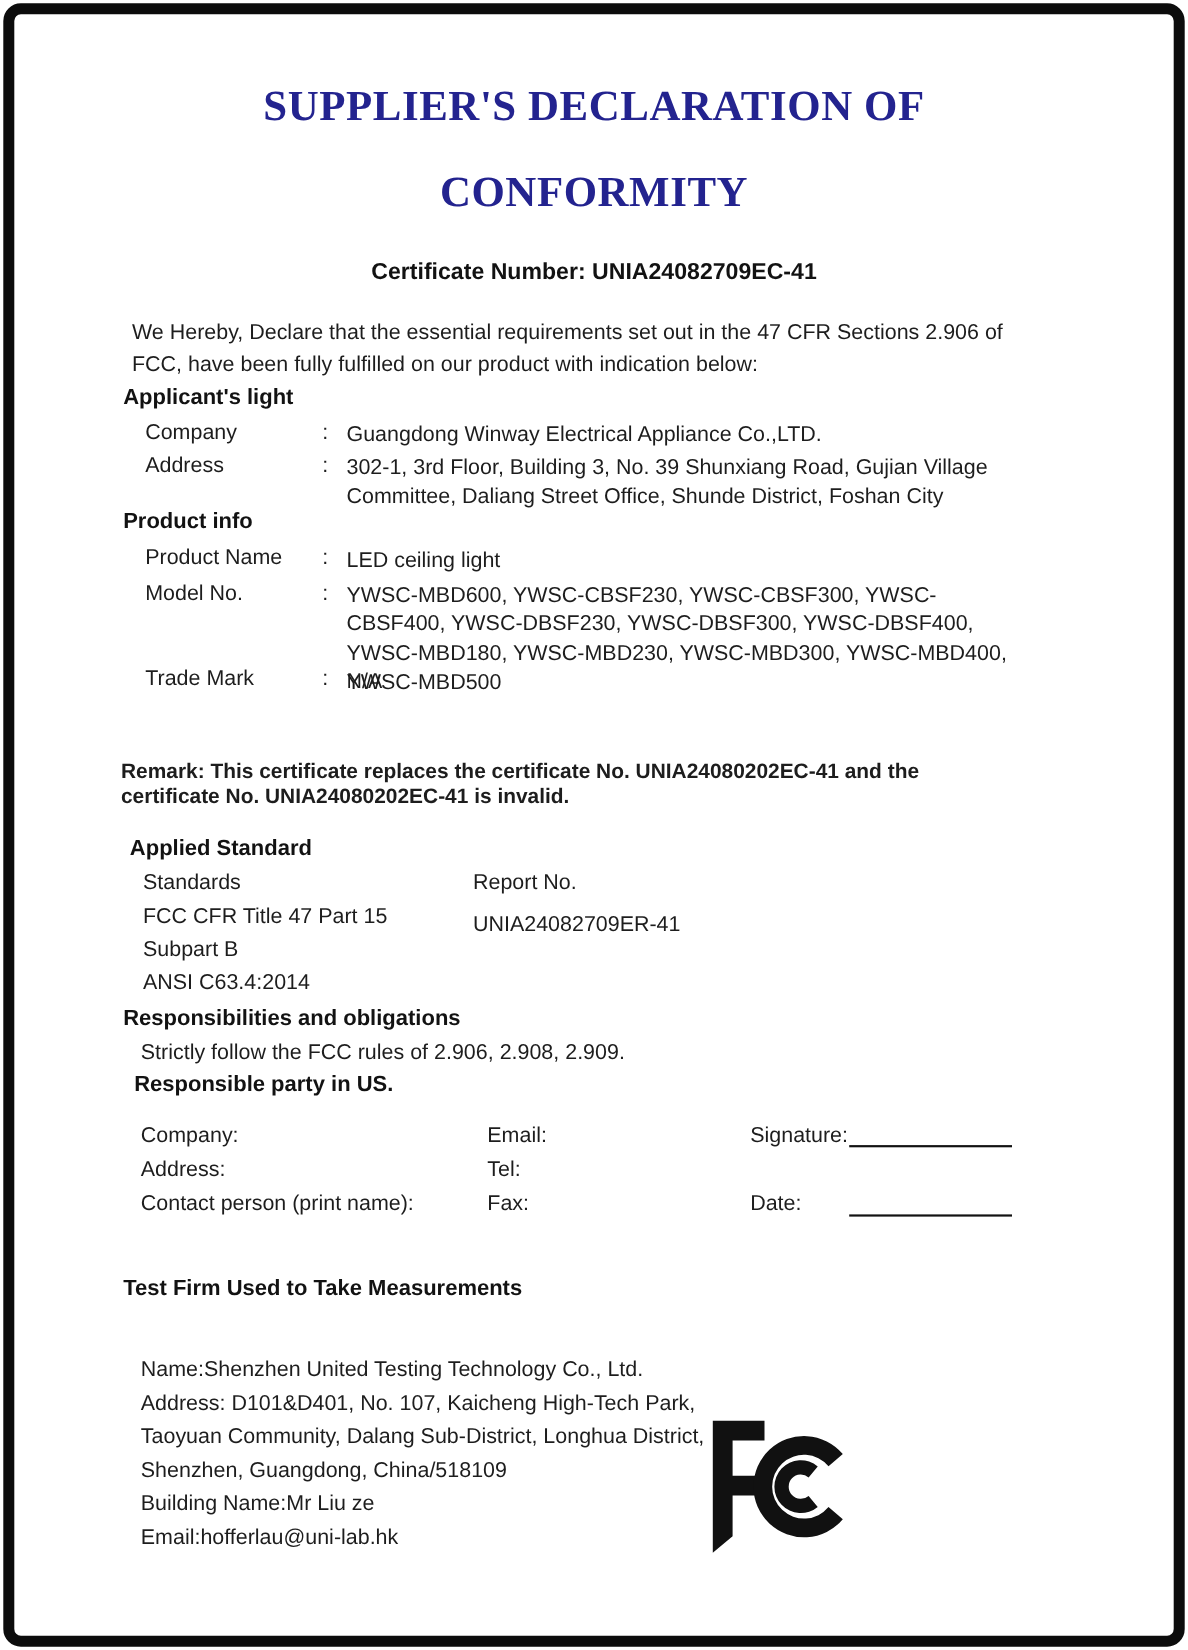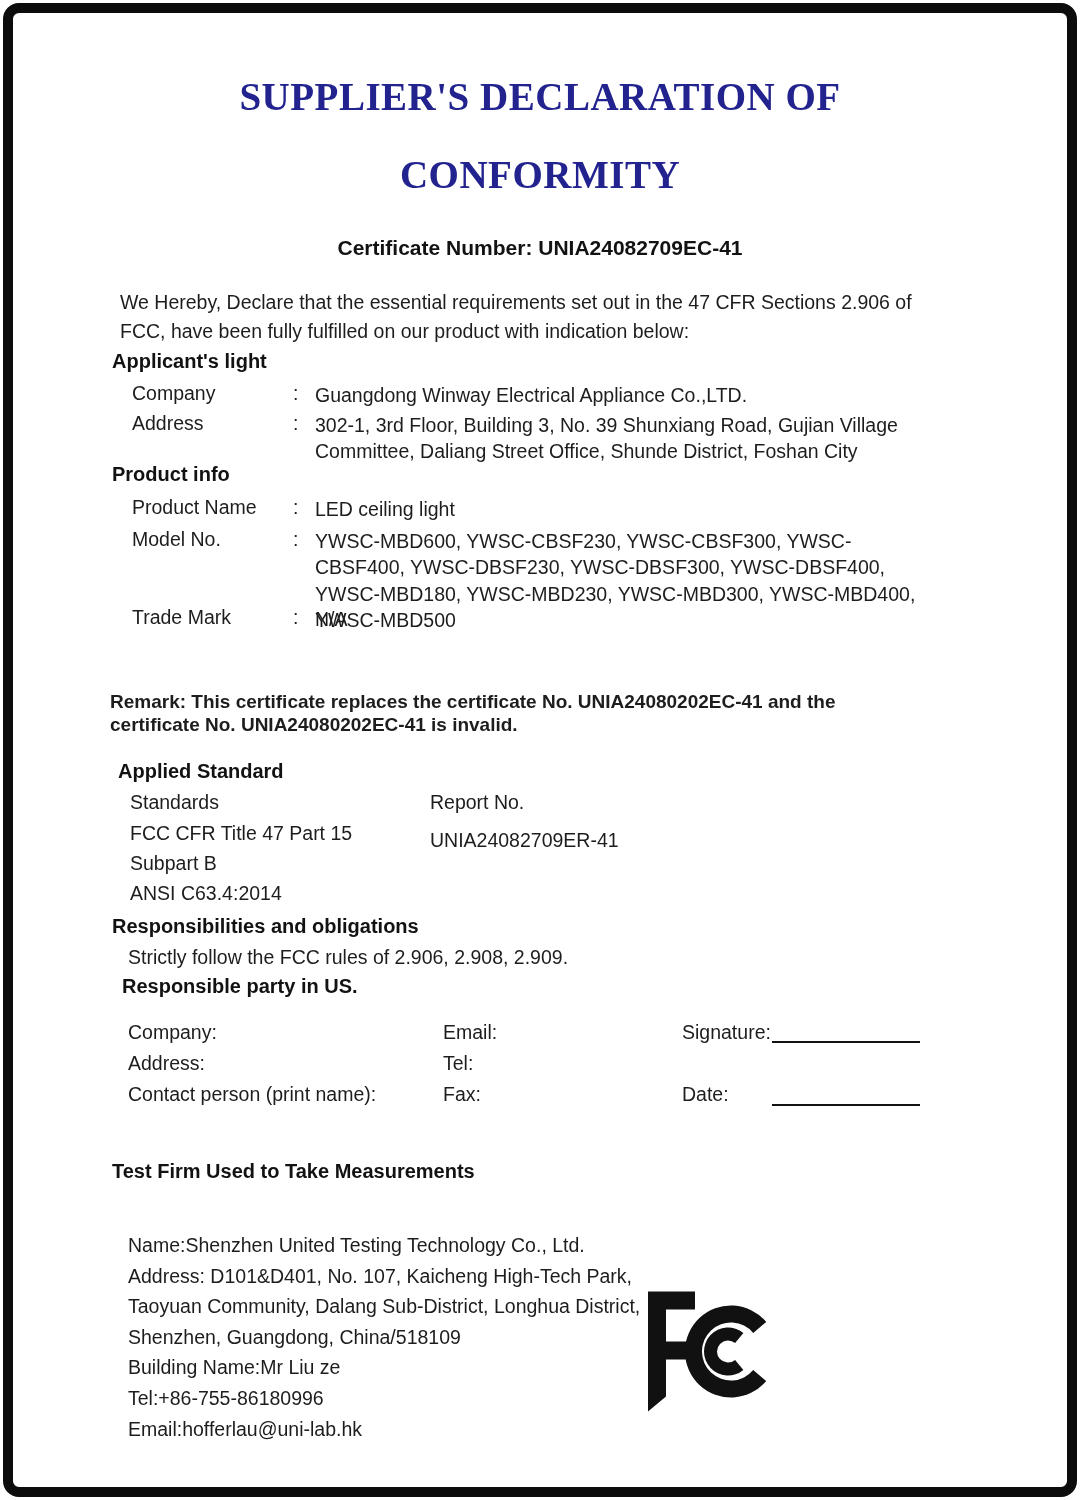--- a/index.html
+++ b/index.html
@@ -110,21 +110,20 @@
   <div class="abs line" style="left:682px; top:1083px;">Date:</div>
   <div class="u-line" style="left:772px; top:1088px;"></div>
 
   <div class="abs b h20" style="left:112px; top:1160px;">Test Firm Used to Take Measurements</div>
   <div class="tf-lines">
     <div>Name:Shenzhen United Testing Technology Co., Ltd.</div>
     <div>Address: D101&amp;D401, No. 107, Kaicheng High-Tech Park,</div>
     <div>Taoyuan Community, Dalang Sub-District, Longhua District,</div>
     <div>Shenzhen, Guangdong, China/518109</div>
     <div>Building Name:Mr Liu ze</div>
-    <div>Tel:+86-755-86180996</div>
     <div>Email:hofferlau@uni-lab.hk</div>
   </div>
 
   <div class="fcc">
     <svg viewBox="0 0 131 124" xmlns="http://www.w3.org/2000/svg" aria-hidden="true">
       <g fill="#111111">
 
         <path d="M2,2 H49 V20 H20 V52 H45 V70 H20 V107 L2,122 Z"></path>
 
         <path d="M120.2,91.6 A46,46 0 1 1 120.2,32.4 L107.2,43.4 A29,29 0 1 0 107.2,80.6 Z"></path>

